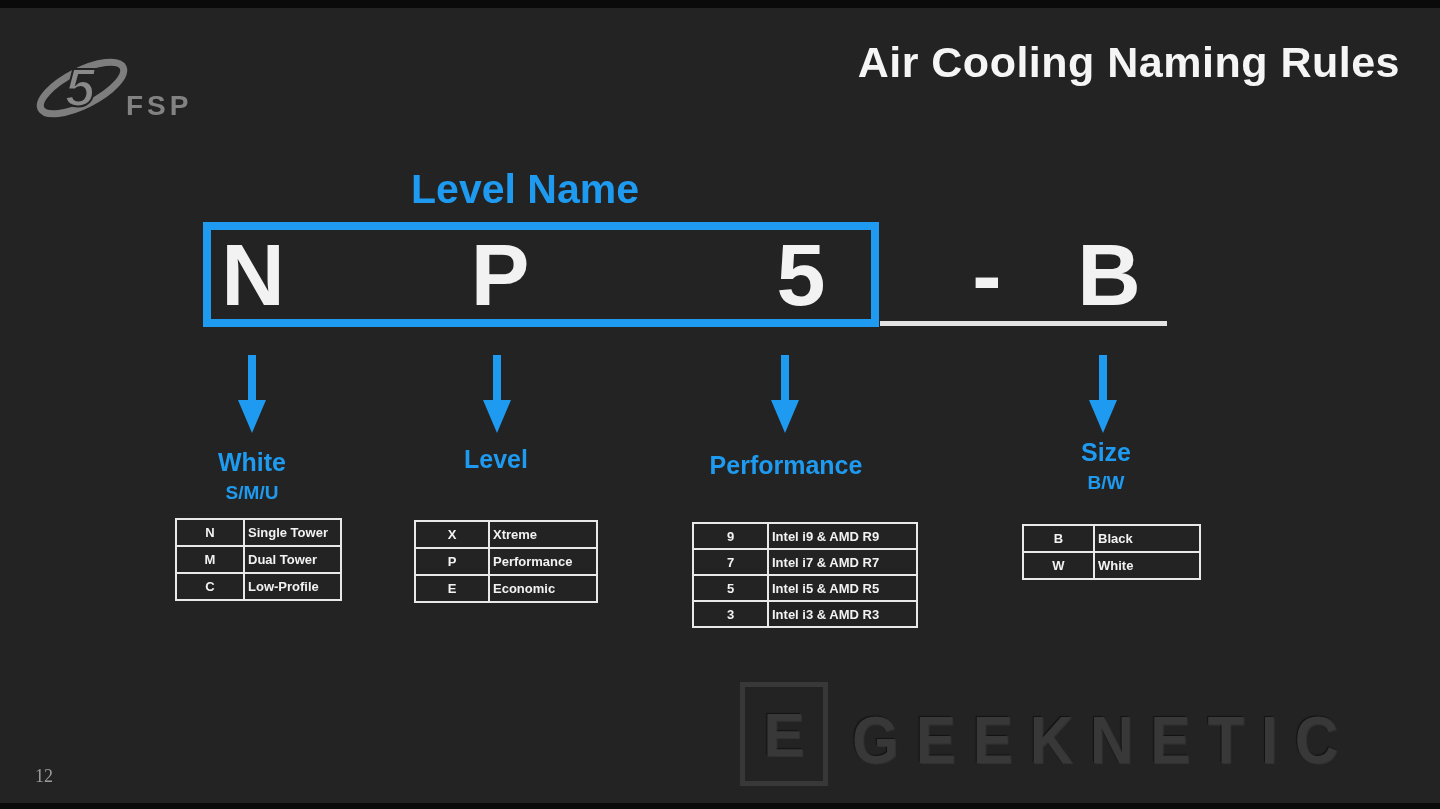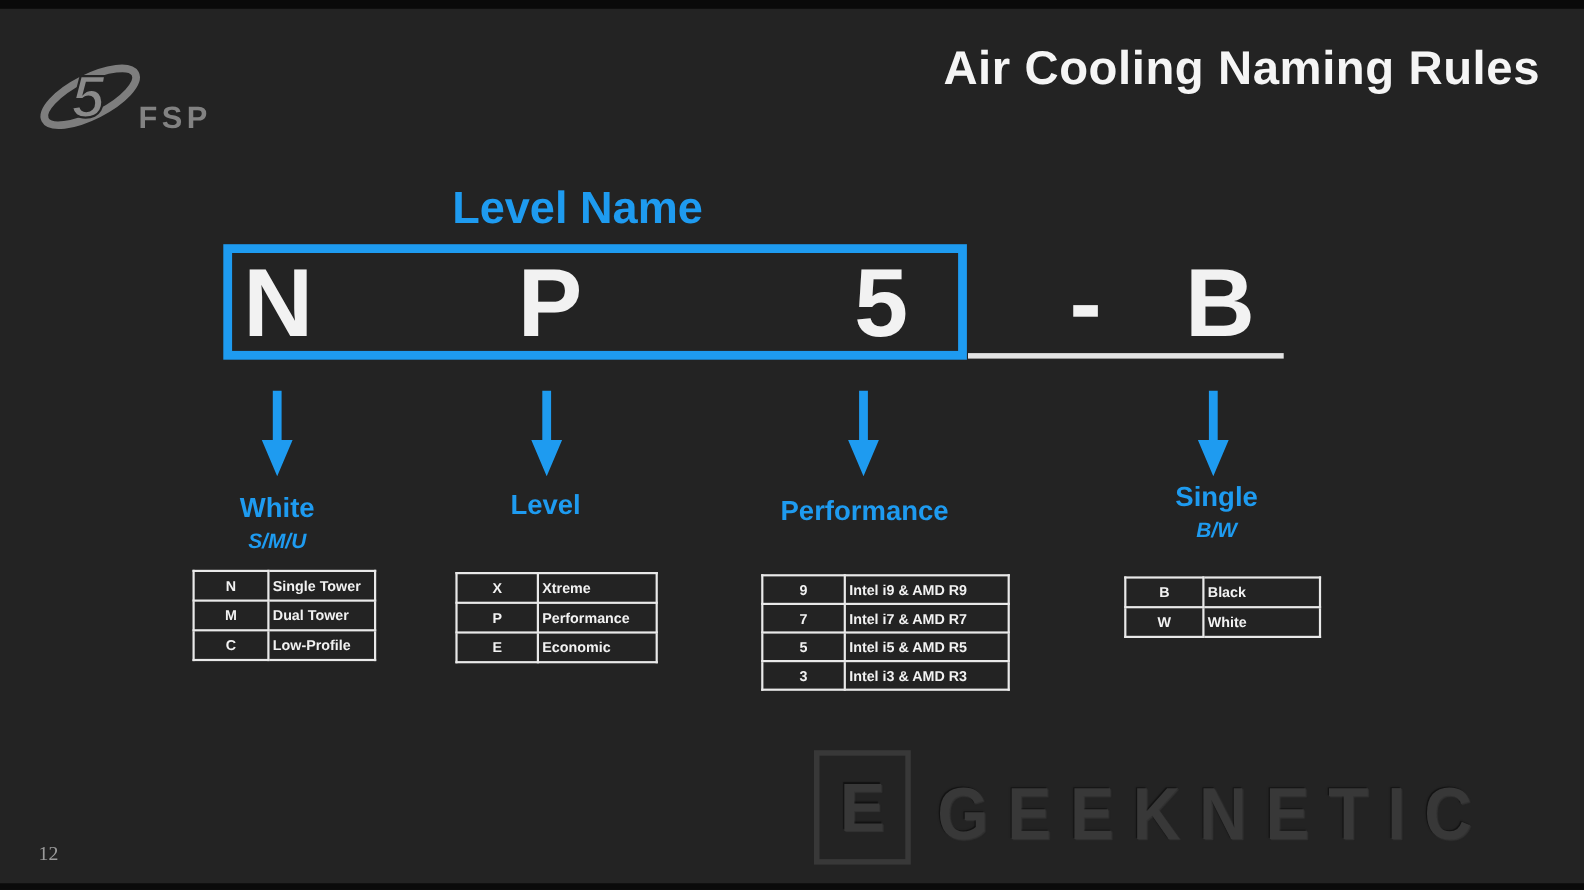--- a/index.html
+++ b/index.html
@@ -32,21 +32,21 @@
   .big-char{position:absolute;top:214px;height:105px;line-height:105px;transform:translateX(-50%);
             color:var(--text_white);font-size:88px;font-weight:bold;white-space:pre;}
   .suffix-underline{position:absolute;left:880px;top:313px;width:287px;height:5px;background:#e3e3e3;}
 
   
   .arrow{position:absolute;top:347px;transform:translateX(-50%);}
 
   
   .seg-label{position:absolute;transform:translateX(-50%);text-align:center;color:var(--accent_blue);font-weight:bold;white-space:nowrap;}
   .seg-title{font-size:25px;}
-  .seg-sub{font-size:19px;margin-top:5px;font-style:italic;}
+  .seg-sub{font-size:19px;margin-top:5px;}
 
   
   .lookup{position:absolute;border-collapse:collapse;color:var(--text_white);font-weight:bold;font-size:13px;table-layout:fixed;}
   .lookup td{border:2px solid var(--table_border);height:27px;overflow:hidden;white-space:nowrap;}
   .lookup .k{text-align:center;}
   .lookup .v{text-align:left;padding-left:3px;border-radius:13px;}
   .t0{left:175px;top:510px;} .t0 .k{width:68px;} .t0 .v{width:97px;}
   .t1{left:414px;top:512px;} .t1 .k{width:74px;} .t1 .v{width:108px;}
   .t2{left:692px;top:514px;} .t2 .k{width:75px;} .t2 .v{width:149px;} .t2 td{height:26px;}
   .t3{left:1022px;top:516px;} .t3 .k{width:71px;} .t3 .v{width:106px;}
@@ -115,21 +115,21 @@
     <div class="seg-title">White</div>
     <div class="seg-sub">S/M/U</div>
   </div>
   <div class="seg-label" style="left:496px;top:437px">
     <div class="seg-title">Level</div>
   </div>
   <div class="seg-label" style="left:786px;top:443px">
     <div class="seg-title">Performance</div>
   </div>
   <div class="seg-label" style="left:1106px;top:430px">
-    <div class="seg-title">Single</div>
+    <div class="seg-title">Size</div>
     <div class="seg-sub">B/W</div>
   </div>
 
   <table class="lookup t0">
     <tbody>
         <tr>
           <td class="k">N</td>
           <td class="v">Single Tower</td>
         </tr>
     <tr>

